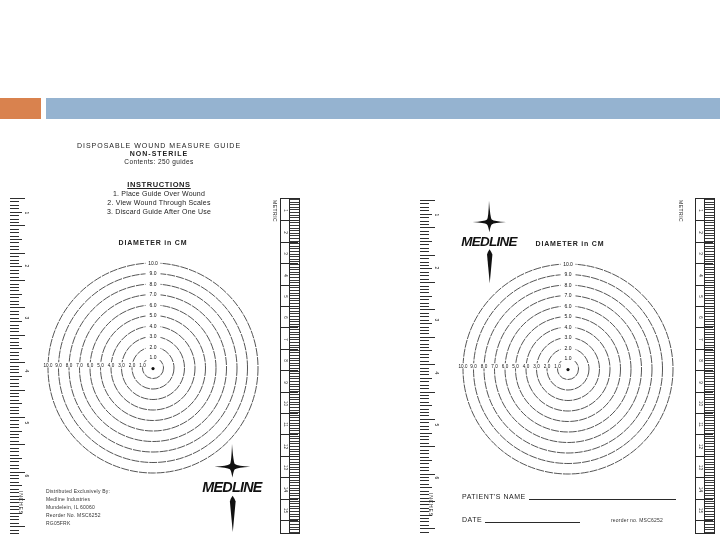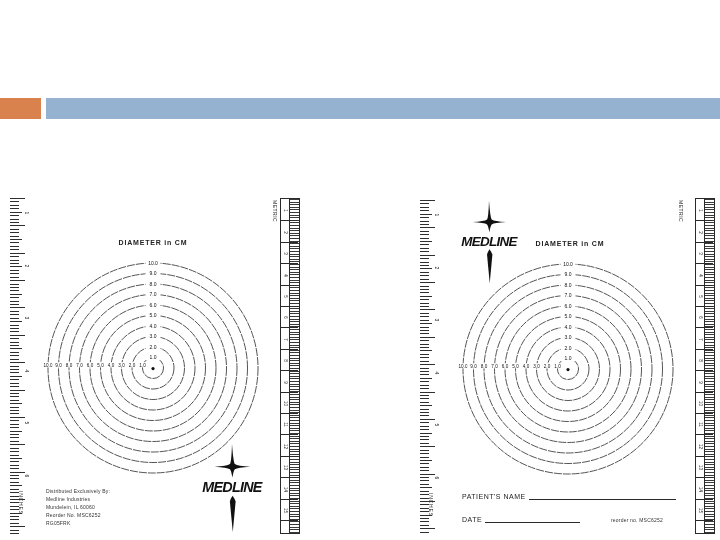--- a/index.html
+++ b/index.html
@@ -61,20 +61,29 @@
 </head>
 <body>
 
 <div class="slide">
 
   <div class="abs accent-orange" style="background: rgb(217, 130, 78);"></div>
   <div class="abs accent-blue" style="background: rgb(149, 179, 208);"></div>
 
   <div class="abs card card-front">
 
+    <div class="abs hdr center-txt">
+      <div class="hdr-l1">DISPOSABLE WOUND MEASURE GUIDE</div>
+      <div class="hdr-l2">NON-STERILE</div>
+      <div class="hdr-l3">Contents: 250 guides</div>
+      <div class="instr-title">INSTRUCTIONS</div>
+      <div class="instr-item">1.  Place Guide Over Wound</div>
+      <div class="instr-item">2.  View Wound Through Scales</div>
+      <div class="instr-item">3.  Discard Guide After One Use</div>
+    </div>
 
     <div class="abs inches-ruler" style="left:2px;top:60px;height:338px;">
       <span class="inches-label">INCHES</span>
     <div class="in-tick" style="top: 0px; width: 15px;"></div>
         <div class="in-tick" style="top: 3.42px; width: 8.5px;"></div>
         <div class="in-tick" style="top: 6.84px; width: 8.5px;"></div>
         <div class="in-tick" style="top: 10.26px; width: 8.5px;"></div>
         <div class="in-tick" style="top: 13.68px; width: 12px;"></div>
         <div class="in-tick" style="top: 17.1px; width: 8.5px;"></div>
         <div class="in-tick" style="top: 20.52px; width: 8.5px;"></div>

